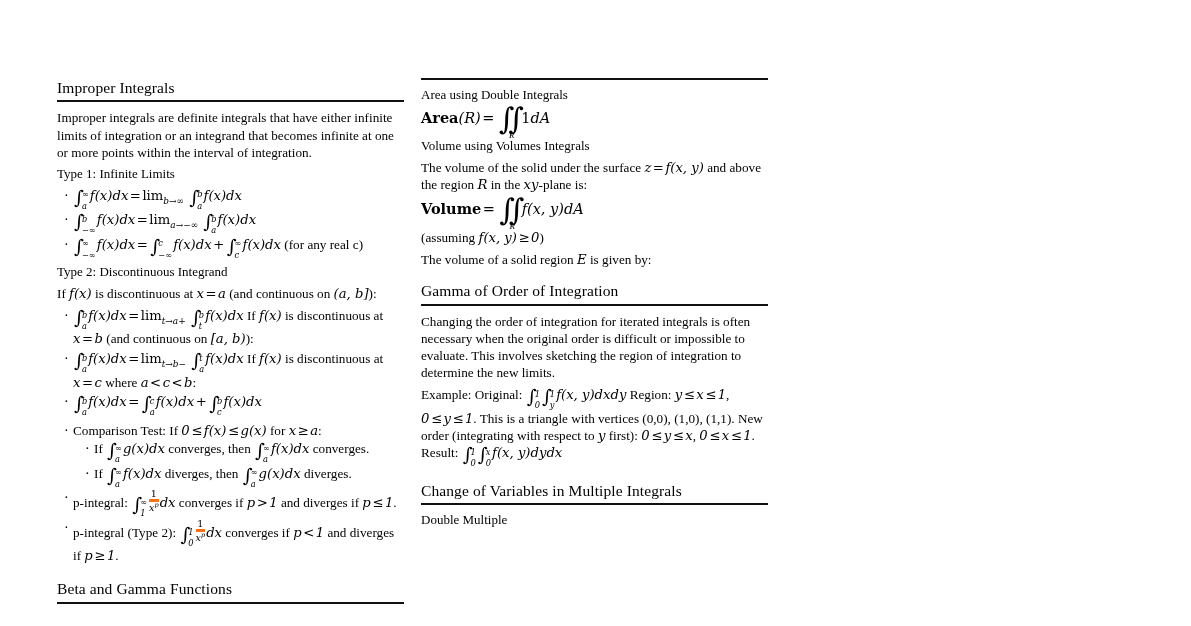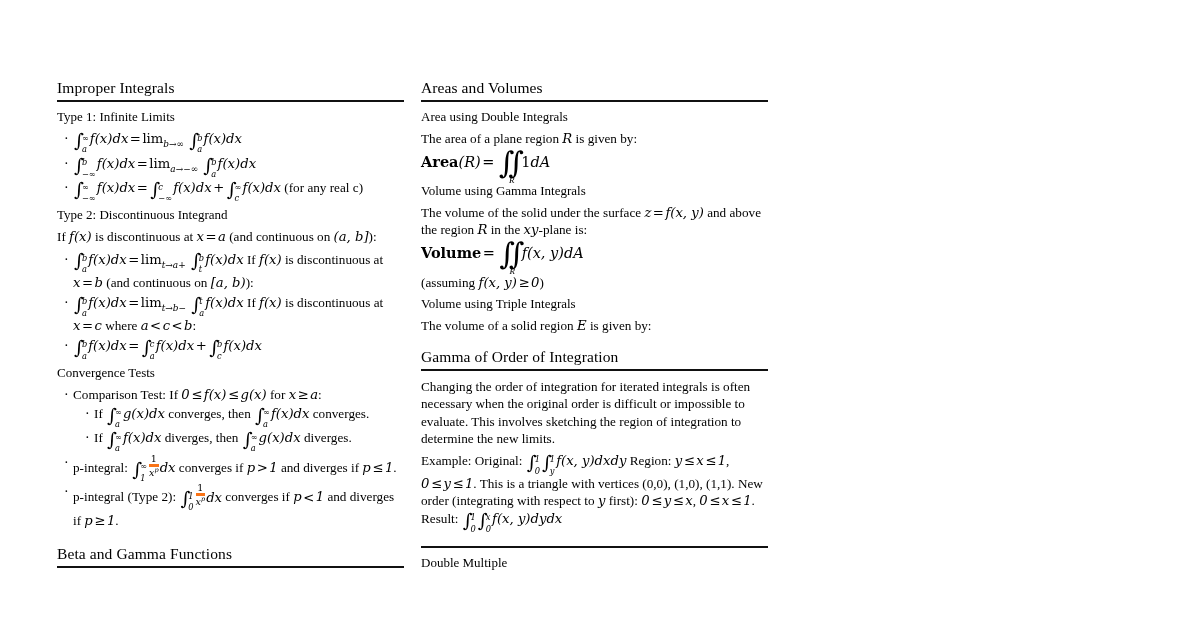--- a/index.html
+++ b/index.html
@@ -162,20 +162,21 @@
 <body>
 
 <div class="page">
 
   <div class="col col-left">
 
     <div class="section-block">
       <h2 class="section">Improper Integrals</h2>
       <hr class="rule">
 
+      <p class="body">Improper integrals are definite integrals that have either infinite limits of integration or an integrand that becomes infinite at one or more points within the interval of integration.</p>
 
       <p class="sub tight">Type 1: Infinite Limits</p>
 
       <ul class="blist">
         <li>
           <span class="m"><span class="intg"><span class="sym">∫</span><span class="lim"><span class="up">∞</span><span class="dn">a</span></span></span>f(x)dx<span class="op">=</span><span class="mu">lim</span><sub class="m">b→∞</sub> <span class="intg"><span class="sym">∫</span><span class="lim"><span class="up">b</span><span class="dn">a</span></span></span>f(x)dx</span>
         </li>
         <li>
           <span class="m"><span class="intg"><span class="sym">∫</span><span class="lim"><span class="up">b</span><span class="dn">−∞</span></span></span>f(x)dx<span class="op">=</span><span class="mu">lim</span><sub class="m">a→−∞</sub> <span class="intg"><span class="sym">∫</span><span class="lim"><span class="up">b</span><span class="dn">a</span></span></span>f(x)dx</span>
         </li>
@@ -196,21 +197,20 @@
         </li>
         <li>
           <span class="m"><span class="intg"><span class="sym">∫</span><span class="lim"><span class="up">b</span><span class="dn">a</span></span></span>f(x)dx<span class="op">=</span><span class="mu">lim</span><sub class="m">t→b−</sub> <span class="intg"><span class="sym">∫</span><span class="lim"><span class="up">t</span><span class="dn">a</span></span></span>f(x)dx</span>
           If <span class="m">f(x)</span> is discontinuous at <span class="m">x<span class="op">=</span>c</span> where <span class="m">a<span class="op">&lt;</span>c<span class="op">&lt;</span>b</span>:
         </li>
         <li>
           <span class="m"><span class="intg"><span class="sym">∫</span><span class="lim"><span class="up">b</span><span class="dn">a</span></span></span>f(x)dx<span class="op">=</span><span class="intg"><span class="sym">∫</span><span class="lim"><span class="up">c</span><span class="dn">a</span></span></span>f(x)dx<span class="op">+</span><span class="intg"><span class="sym">∫</span><span class="lim"><span class="up">b</span><span class="dn">c</span></span></span>f(x)dx</span>
         </li>
       </ul>
 
-      <p class="sub tight">Convergence Tests</p>
 
       <ul class="blist">
         <li>
           Comparison Test: If <span class="m">0<span class="op">≤</span>f(x)<span class="op">≤</span>g(x)</span> for <span class="m">x<span class="op">≥</span>a</span>:
           <ul class="blist">
             <li>
               If <span class="m"><span class="intg"><span class="sym">∫</span><span class="lim"><span class="up">∞</span><span class="dn">a</span></span></span>g(x)dx</span> converges, then <span class="m"><span class="intg"><span class="sym">∫</span><span class="lim"><span class="up">∞</span><span class="dn">a</span></span></span>f(x)dx</span> converges.
             </li>
             <li>
               If <span class="m"><span class="intg"><span class="sym">∫</span><span class="lim"><span class="up">∞</span><span class="dn">a</span></span></span>f(x)dx</span> diverges, then <span class="m"><span class="intg"><span class="sym">∫</span><span class="lim"><span class="up">∞</span><span class="dn">a</span></span></span>g(x)dx</span> diverges.
@@ -230,60 +230,58 @@
       <h2 class="section">Beta and Gamma Functions</h2>
       <hr class="rule">
 
     </div>
 
   </div>
 
   <div class="col col-right">
 
     <div class="section-block">
-      <h2 class="section">Areas and Volumes</h2>
       <hr class="rule">
 
       <p class="sub tight">Area using Double Integrals</p>
 
-      <p class="body tight">The area of a plane region <span class="m">R</span> is given by:</p>
 
       <p class="display">
         <span class="m mb">Area</span><span class="m">(R)</span><span class="m op">=</span><span class="bigint"><span class="sym">∫∫</span><span class="sub">R</span></span><span class="m"><span class="mu">1</span>dA</span>
       </p>
 
-      <p class="sub tight">Volume using Gamma Integrals</p>
+      <p class="sub tight">Volume using Volumes Integrals</p>
 
       <p class="body tight">The volume of the solid under the surface <span class="m">z<span class="op">=</span>f(x, y)</span> and above the region <span class="m">R</span> in the <span class="m">xy</span>-plane is:</p>
 
       <p class="display">
         <span class="m mb">Volume</span><span class="m op">=</span><span class="bigint"><span class="sym">∫∫</span><span class="sub">R</span></span><span class="m">f(x, y)dA</span>
       </p>
 
       <p class="body tight">(assuming <span class="m">f(x, y)<span class="op">≥</span>0</span>)</p>
 
-      <p class="sub tight">Volume using Triple Integrals</p>
 
       <p class="body tight">The volume of a solid region <span class="m">E</span> is given by:</p>
 
     </div>
 
     <div class="section-block">
       <h2 class="section">Gamma of Order of Integration</h2>
       <hr class="rule">
 
       <p class="body">Changing the order of integration for iterated integrals is often necessary when the original order is difficult or impossible to evaluate. This involves sketching the region of integration to determine the new limits.</p>
 
       <p class="body">
         Example: Original: <span class="m"><span class="intg"><span class="sym">∫</span><span class="lim"><span class="up">1</span><span class="dn">0</span></span></span><span class="intg"><span class="sym">∫</span><span class="lim"><span class="up">1</span><span class="dn">y</span></span></span>f(x, y)dxdy</span>
         Region: <span class="m">y<span class="op">≤</span>x<span class="op">≤</span>1</span>, <span class="m">0<span class="op">≤</span>y<span class="op">≤</span>1</span>. This is a triangle with vertices (0,0), (1,0), (1,1). New order (integrating with respect to <span class="m">y</span> first): <span class="m">0<span class="op">≤</span>y<span class="op">≤</span>x</span>, <span class="m">0<span class="op">≤</span>x<span class="op">≤</span>1</span>. Result: <span class="m"><span class="intg"><span class="sym">∫</span><span class="lim"><span class="up">1</span><span class="dn">0</span></span></span><span class="intg"><span class="sym">∫</span><span class="lim"><span class="up">x</span><span class="dn">0</span></span></span>f(x, y)dydx</span>
       </p>
     </div>
 
     <div class="section-block">
+      <h2 class="section">Change of Variables in Multiple Integrals</h2>
       <hr class="rule">
 
       <p class="sub tight">Double Multiple</p>
 
     </div>
 
   </div>
 </div>
 
 </body></html>

